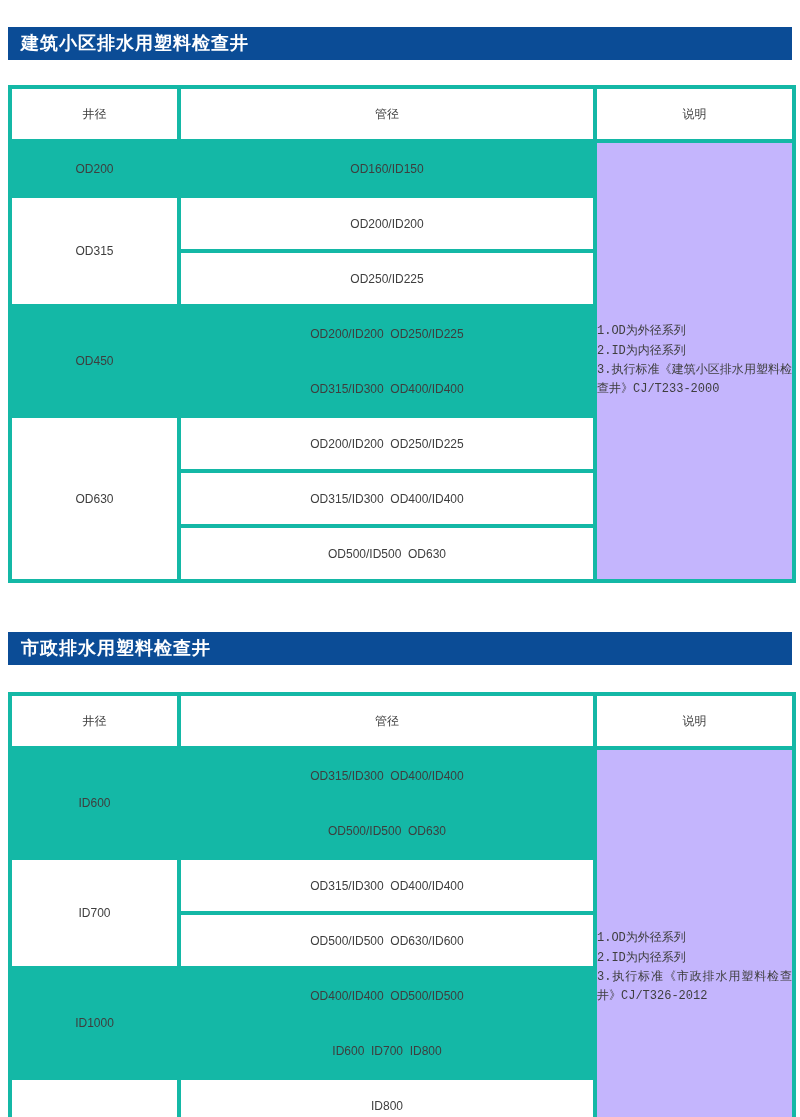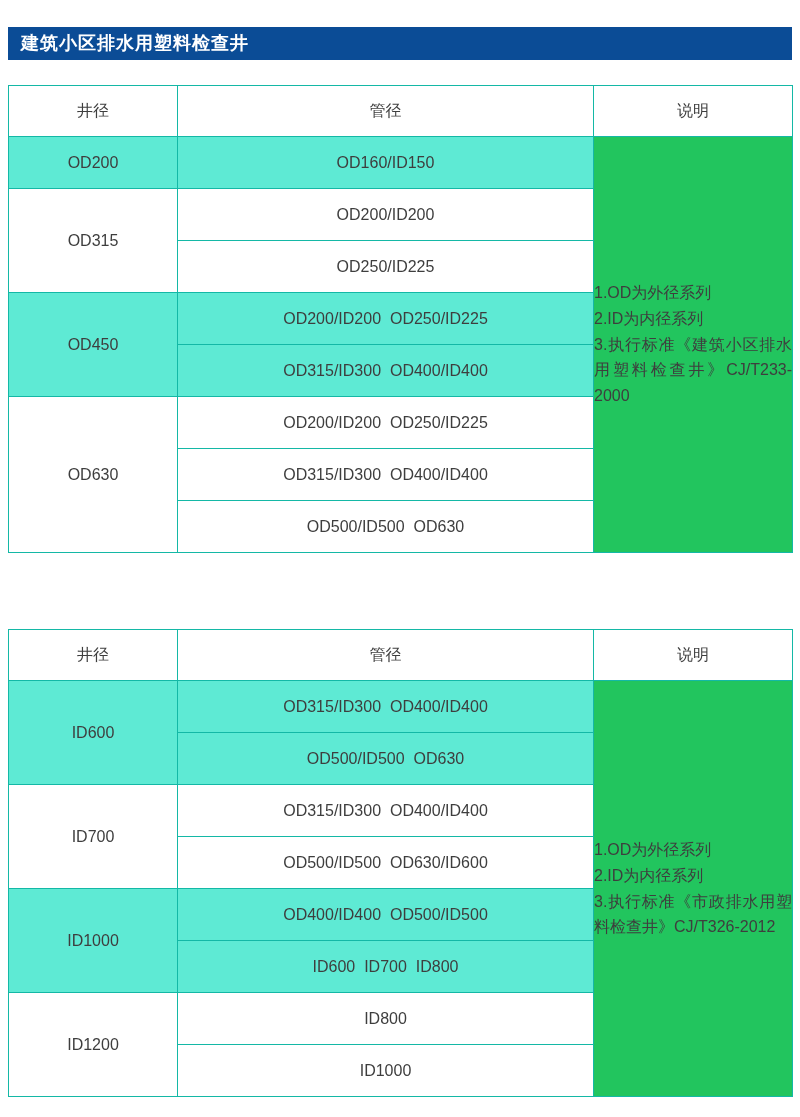--- a/index.html
+++ b/index.html
@@ -26,39 +26,40 @@
   table.spec {
     border-collapse:collapse;
     width:784px;
     table-layout:fixed;
   }
   table.spec col.c-well { width:169px; }
   table.spec col.c-pipe { width:416px; }
   table.spec col.c-note { width:199px; }
 
   table.spec th, table.spec td {
-    border:1px solid #14b8a6;
+    border:4px solid #14b8a6;
     text-align:center;
     vertical-align:middle;
-    font-size:16px;
+    font-size:12px;
     font-weight:normal;
     color:#3e3e3e;
     padding:0;
   }
   table.spec th { height:50px; }
   table.spec td { height:51px; }
   td.pipe { white-space:pre-wrap; }
-  .shaded { background:#5eead4; }
+  .shaded { background:#14b8a6; }
 
   td.note-cell {
-    background:#22c55e;
+    background:#c4b5fd;
     text-align:left;
     padding:0 22px 0 36px;
     font-size:14.5px;
     line-height:1.62;
+    font-family:Liberation Mono, monospace;
   }
   .note-line { text-align:justify; }
 
   .gap-title-to-table1 { height:25px; }
   .gap-table-to-title2 { height:49px; }
   .gap-title-to-table2 { height:27px; }
 </style>
 </head>
 <body>
 
@@ -111,20 +112,23 @@
     <tr>
       <td class="pipe">OD315/ID300  OD400/ID400</td>
     </tr>
     <tr>
       <td class="pipe">OD500/ID500  OD630</td>
     </tr>
   </tbody>
     </table>
 
   <div class="gap-table-to-title2"></div>
+  <div class="section-title">
+    <span>市政排水用塑料检查井</span>
+  </div>
   <div class="gap-title-to-table2"></div>
 
   <table class="spec">
     <colgroup>
         <col class="c-well">
         <col class="c-pipe">
         <col class="c-note">
       </colgroup>
     <tbody>
         <tr>

